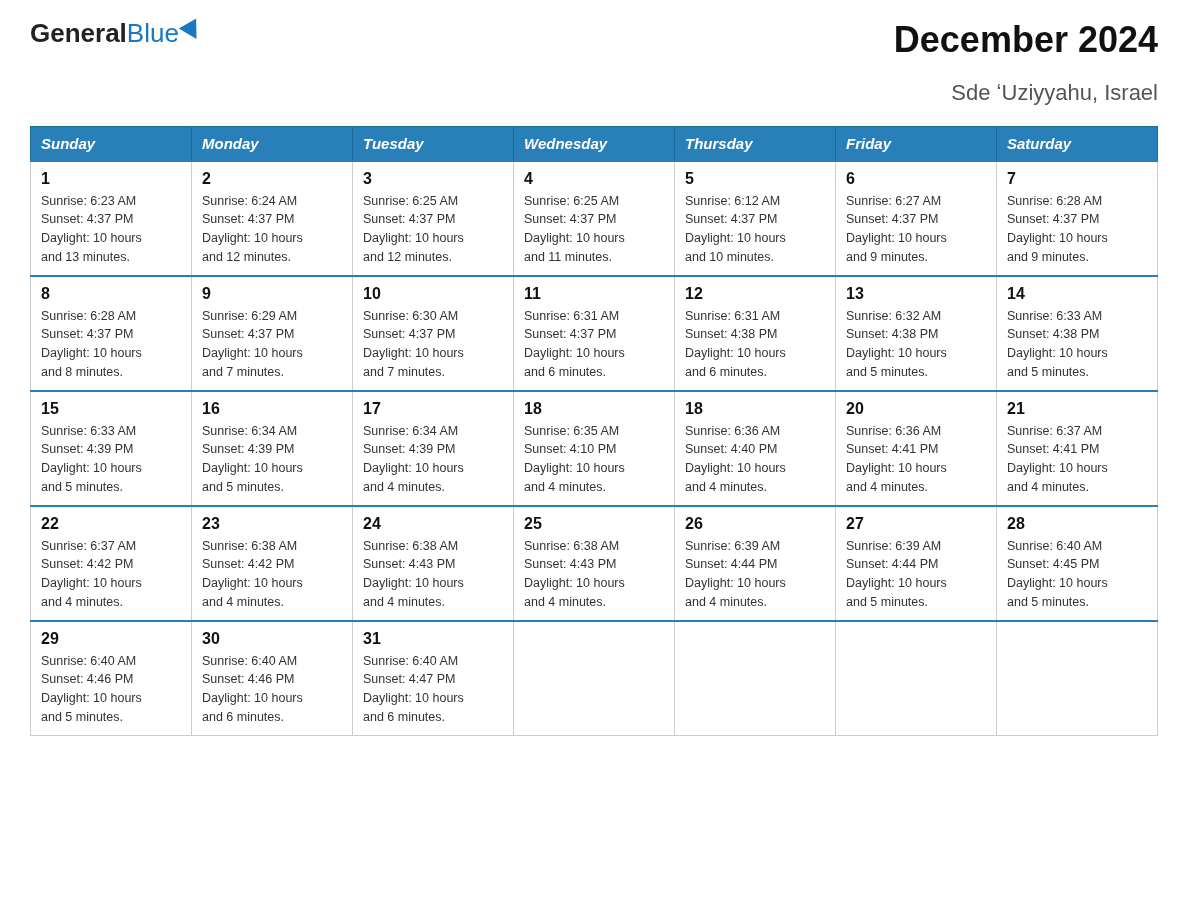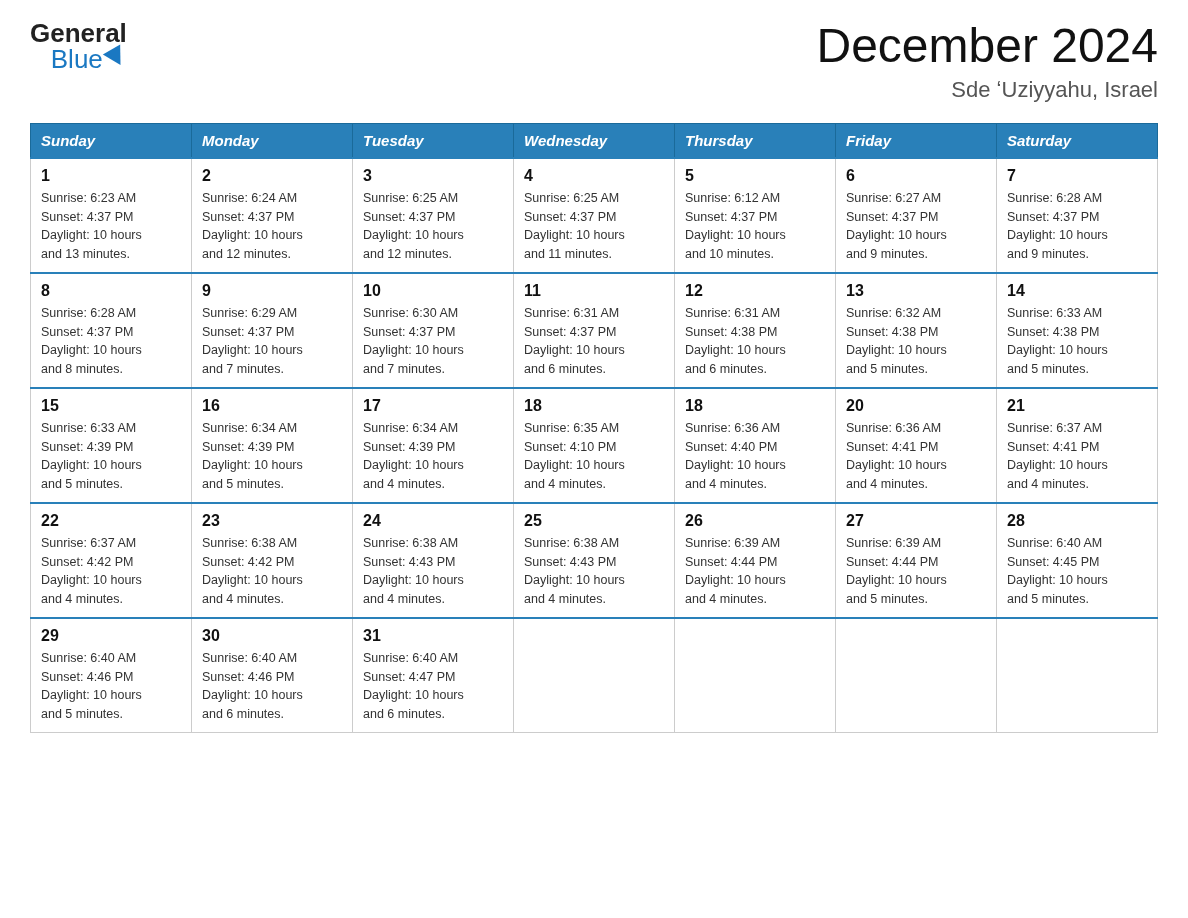--- a/index.html
+++ b/index.html
@@ -11,21 +11,20 @@
       min-height: 918px;
     }
     .header {
       display: flex;
       justify-content: space-between;
       align-items: flex-start;
       margin-bottom: 20px;
     }
     .logo {
       display: flex;
-      flex-direction: column;
       align-items: flex-end;
     }
     .logo-general {
       font-size: 26px;
       font-weight: bold;
       color: #222;
       line-height: 1;
     }
     .logo-blue {
       font-size: 26px;
@@ -42,29 +41,29 @@
       border-right: 10px solid transparent;
       border-top: 18px solid #1a78c2;
       display: inline-block;
       margin-left: 4px;
       transform: rotate(-30deg) translateY(-2px);
     }
     .title-block {
       text-align: right;
     }
     .month-title {
-      font-size: 48px;
-      font-weight: normal;
+      font-size: 36px;
+      font-weight: bold;
       color: #111;
       line-height: 1.1;
     }
     .location-title {
       font-size: 22px;
       color: #555;
-      margin-top: 4px;
+      margin-top: 20px;
     }
     .calendar-table {
       width: 100%;
       border-collapse: collapse;
       table-layout: fixed;
     }
     .calendar-table th {
       background-color: #2980b9;
       color: #fff;
       text-align: left;

